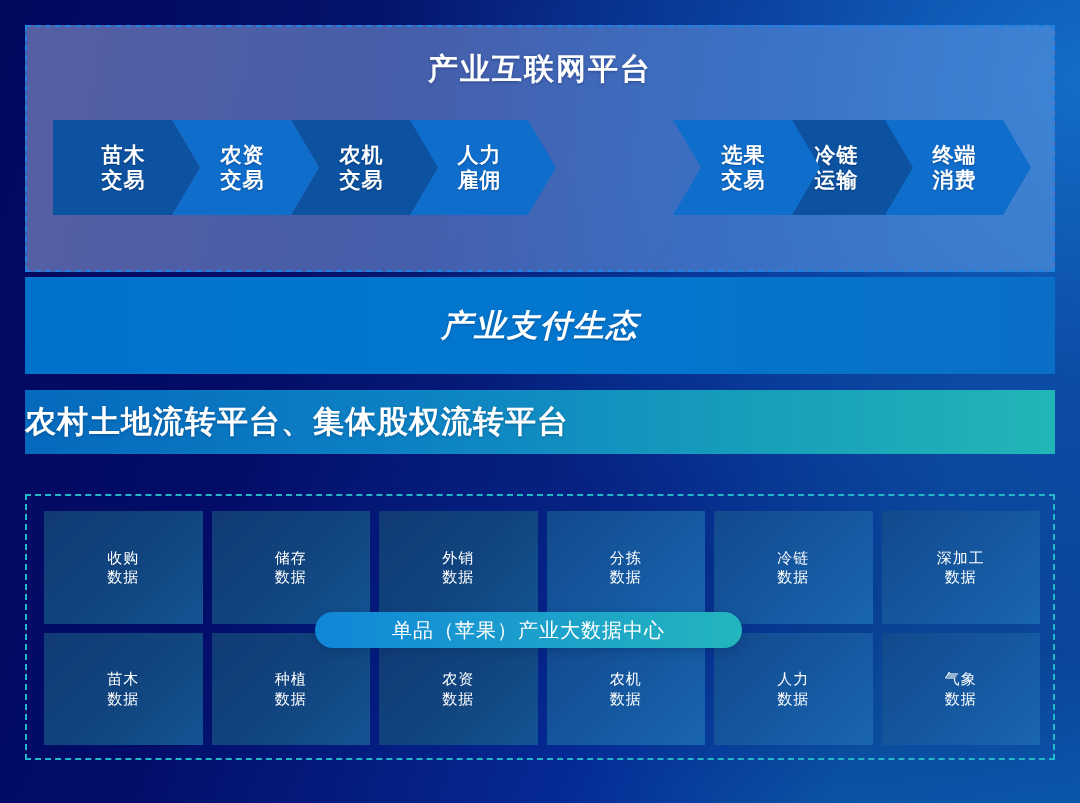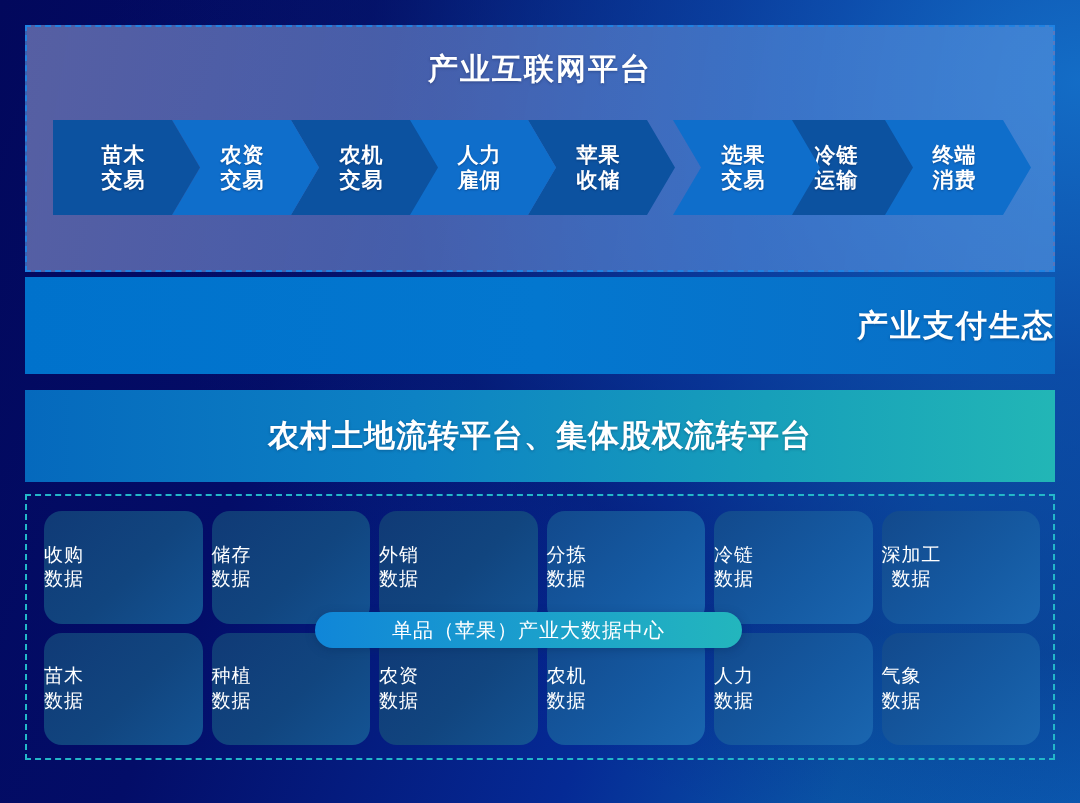--- a/index.html
+++ b/index.html
@@ -77,41 +77,42 @@
   
   .pay-band {
     position: absolute;
     left: 25px;
     top: 277px;
     width: 1030px;
     height: 97px;
     background: linear-gradient(90deg, #0072cc 0%, #0377cf 50%, #0a6fc6 100%);
     display: flex;
     align-items: center;
-    justify-content: flex-end;
+    justify-content: center;
+    font-style: italic;
   }
   .pay-band .lbl {
     color: #fff;
     font-size: 31px;
     font-weight: bold;
     letter-spacing: 2px;
     text-shadow: 0 1px 3px rgba(0,20,60,0.3);
   }
 
   
   .land-band {
     position: absolute;
     left: 25px;
     top: 390px;
     width: 1030px;
-    height: 92px;
+    height: 64px;
     background: linear-gradient(90deg, #0569bd 0%, #0d82c4 38%, #179fba 72%, #22b6b6 100%);
     display: flex;
     align-items: center;
-    justify-content: center;
+    justify-content: flex-start;
   }
   .land-band .lbl {
     color: #fff;
     font-size: 31px;
     font-weight: bold;
     letter-spacing: 1px;
     text-shadow: 0 1px 3px rgba(0,20,60,0.3);
   }
 
   
@@ -131,28 +132,27 @@
     width: 996px;
     height: 234px;
     display: grid;
     grid-template-columns: repeat(6, 1fr);
     grid-template-rows: repeat(2, 1fr);
     gap: 9px;
   }
   .dcard {
     display: flex;
     align-items: center;
-    justify-content: flex-start;
+    justify-content: center;
     background: linear-gradient(135deg, #103a76 0%, #11457f 55%, #145494 100%);
     color: #fff;
-    font-size: 19px;
+    font-size: 15px;
     line-height: 1.3;
     text-align: center;
     letter-spacing: 1px;
-    border-radius: 18px;
   }
   .dcard.bright {
     background: linear-gradient(135deg, #12498c 0%, #155aa2 60%, #1a66b0 100%);
   }
 
   
   .center-pill {
     position: absolute;
     left: 315px;
     top: 612px;
@@ -197,26 +197,20 @@
             <div>农机</div>
             <div>交易</div>
           </div>
         </div>
         <div class="chev light" style="left: 356px; width: 147px; z-index: 5; clip-path: polygon(0px 0px, 80.9524% 0px, 100% 50%, 80.9524% 100%, 0px 100%, 19.0476% 50%);">
           <div class="lbl">
             <div>人力</div>
             <div>雇佣</div>
           </div>
         </div>
-        <div class="chev dark" style="left: 475px; width: 147px; z-index: 4; clip-path: polygon(0px 0px, 80.9524% 0px, 100% 50%, 80.9524% 100%, 0px 100%, 19.0476% 50%);">
-          <div class="lbl">
-            <div>苹果</div>
-            <div>收储</div>
-          </div>
-        </div>
         <div class="chev light" style="left: 620px; width: 147px; z-index: 3; clip-path: polygon(0px 0px, 80.9524% 0px, 100% 50%, 80.9524% 100%, 0px 100%, 19.0476% 50%);">
           <div class="lbl">
             <div>选果</div>
             <div>交易</div>
           </div>
         </div>
         <div class="chev dark" style="left: 713px; width: 147px; z-index: 2; clip-path: polygon(0px 0px, 80.9524% 0px, 100% 50%, 80.9524% 100%, 0px 100%, 19.0476% 50%);">
           <div class="lbl">
             <div>冷链</div>
             <div>运输</div>

